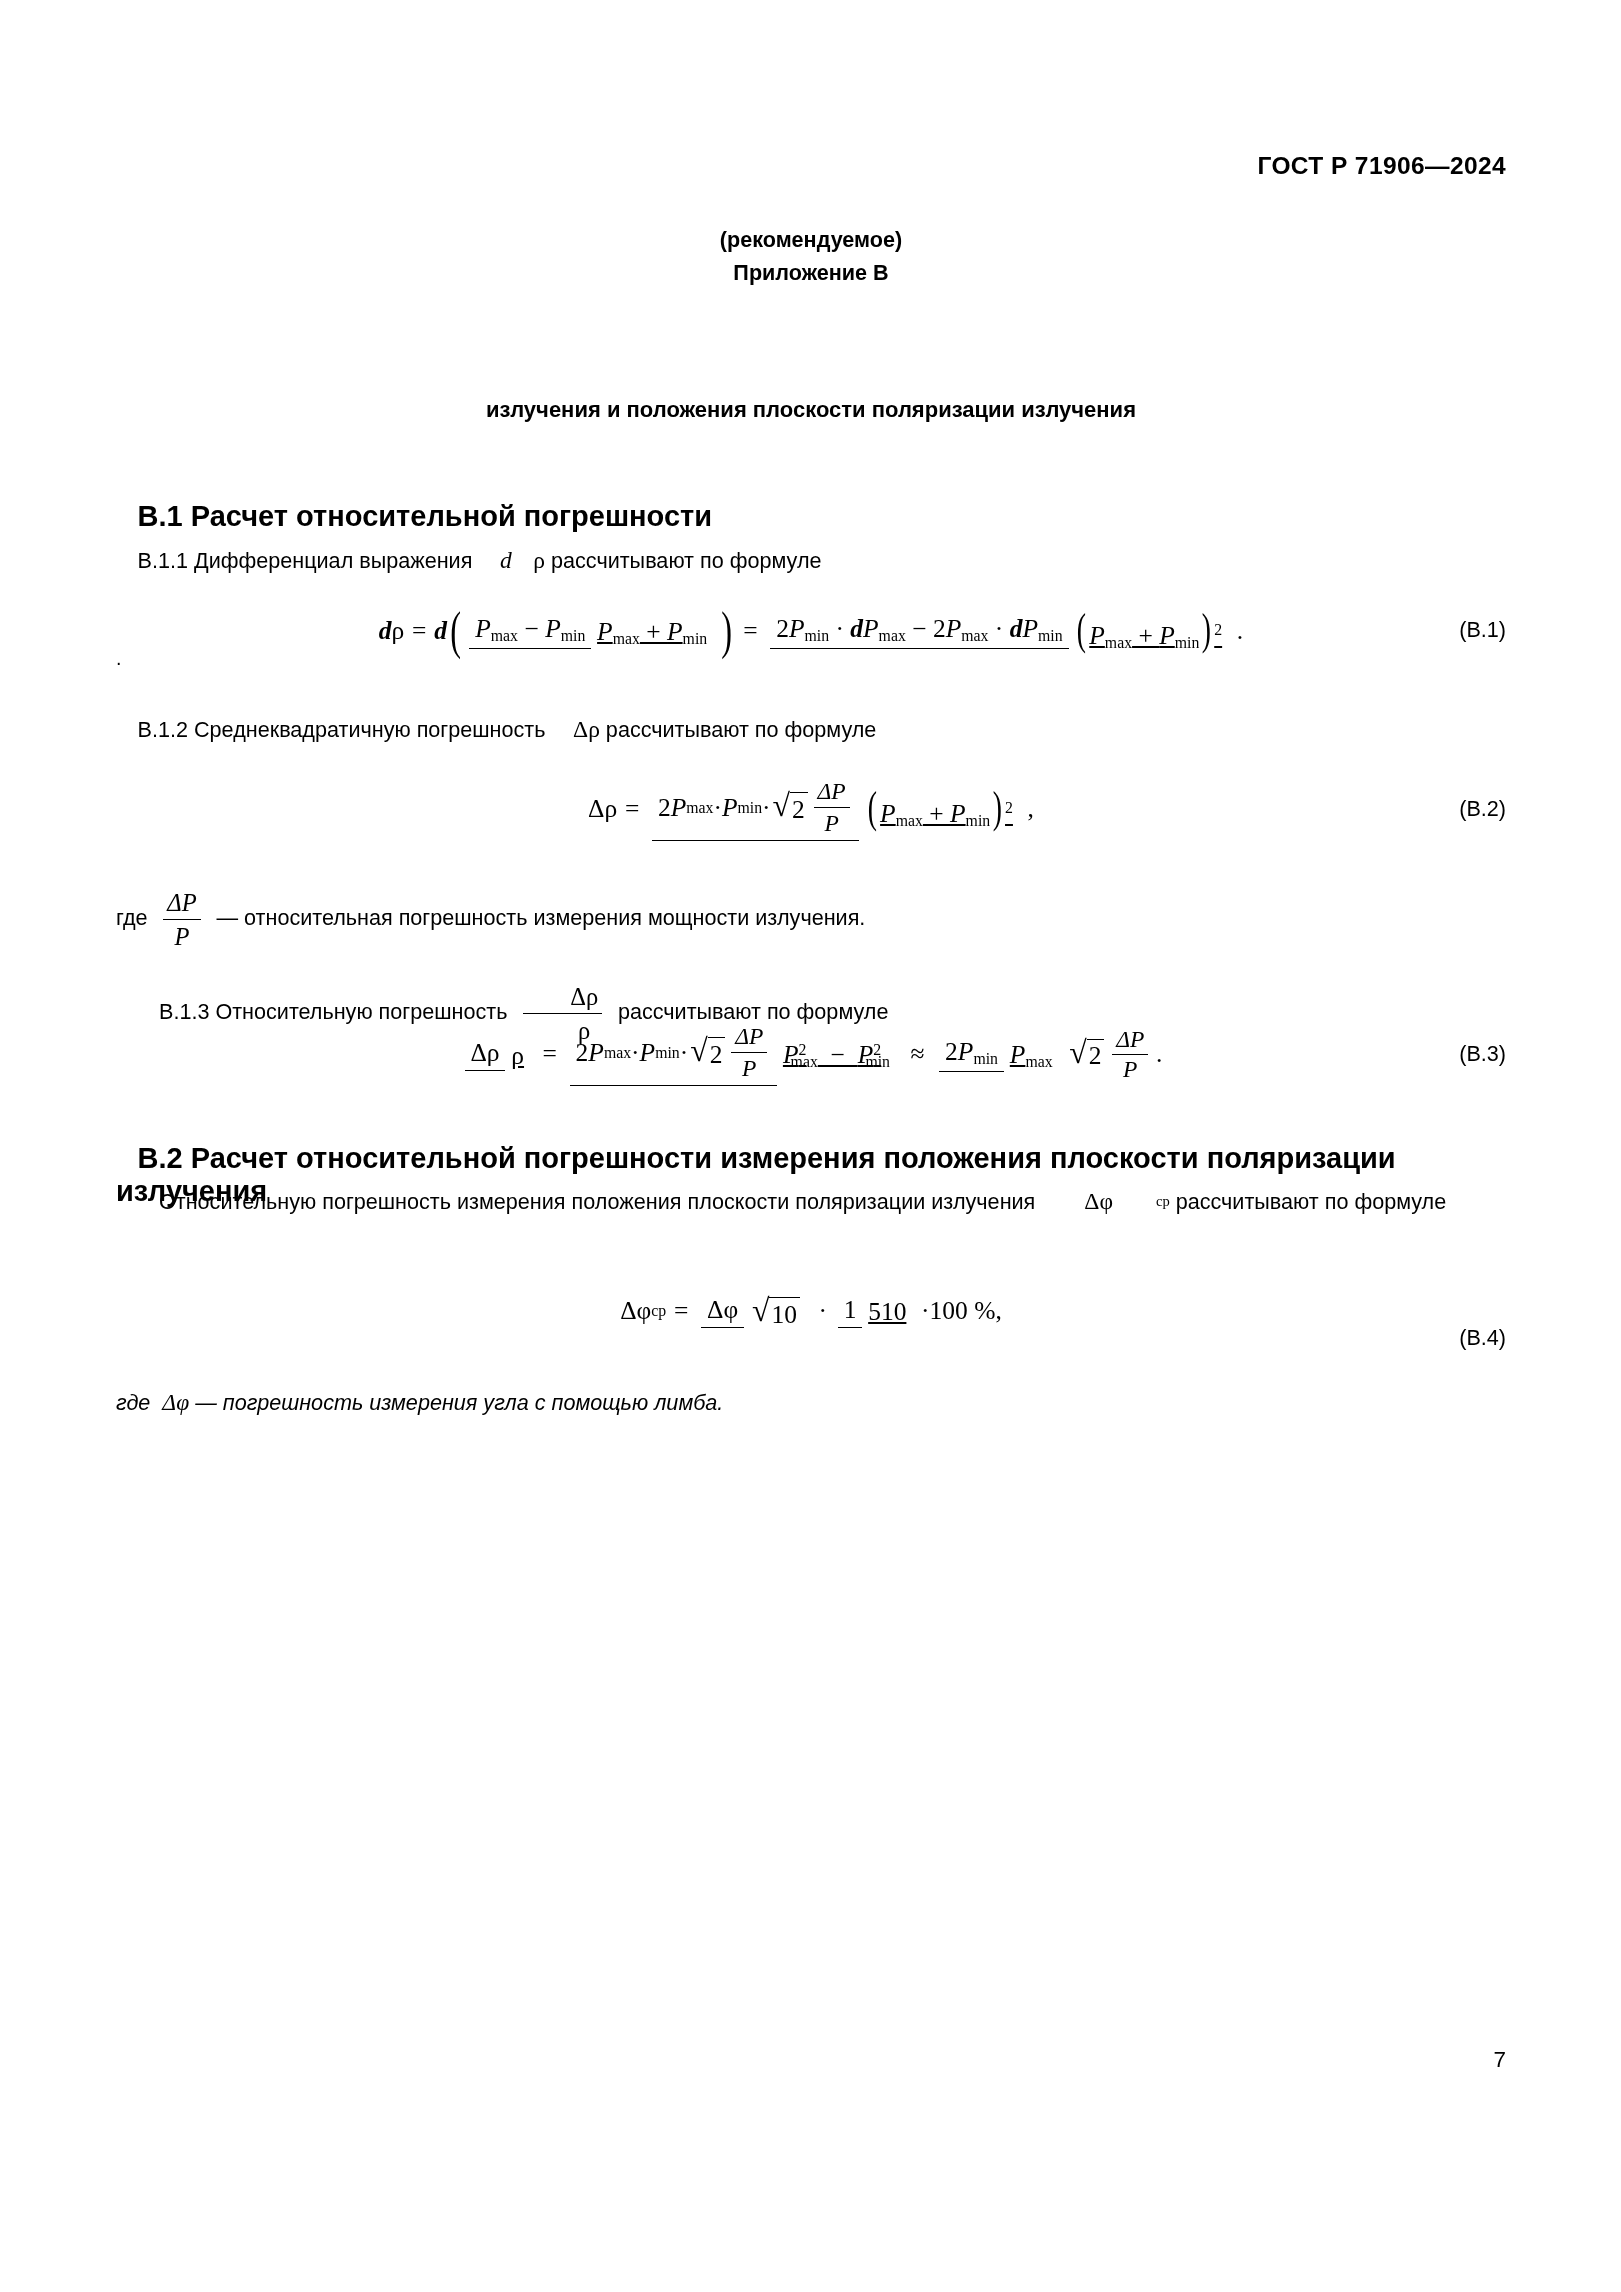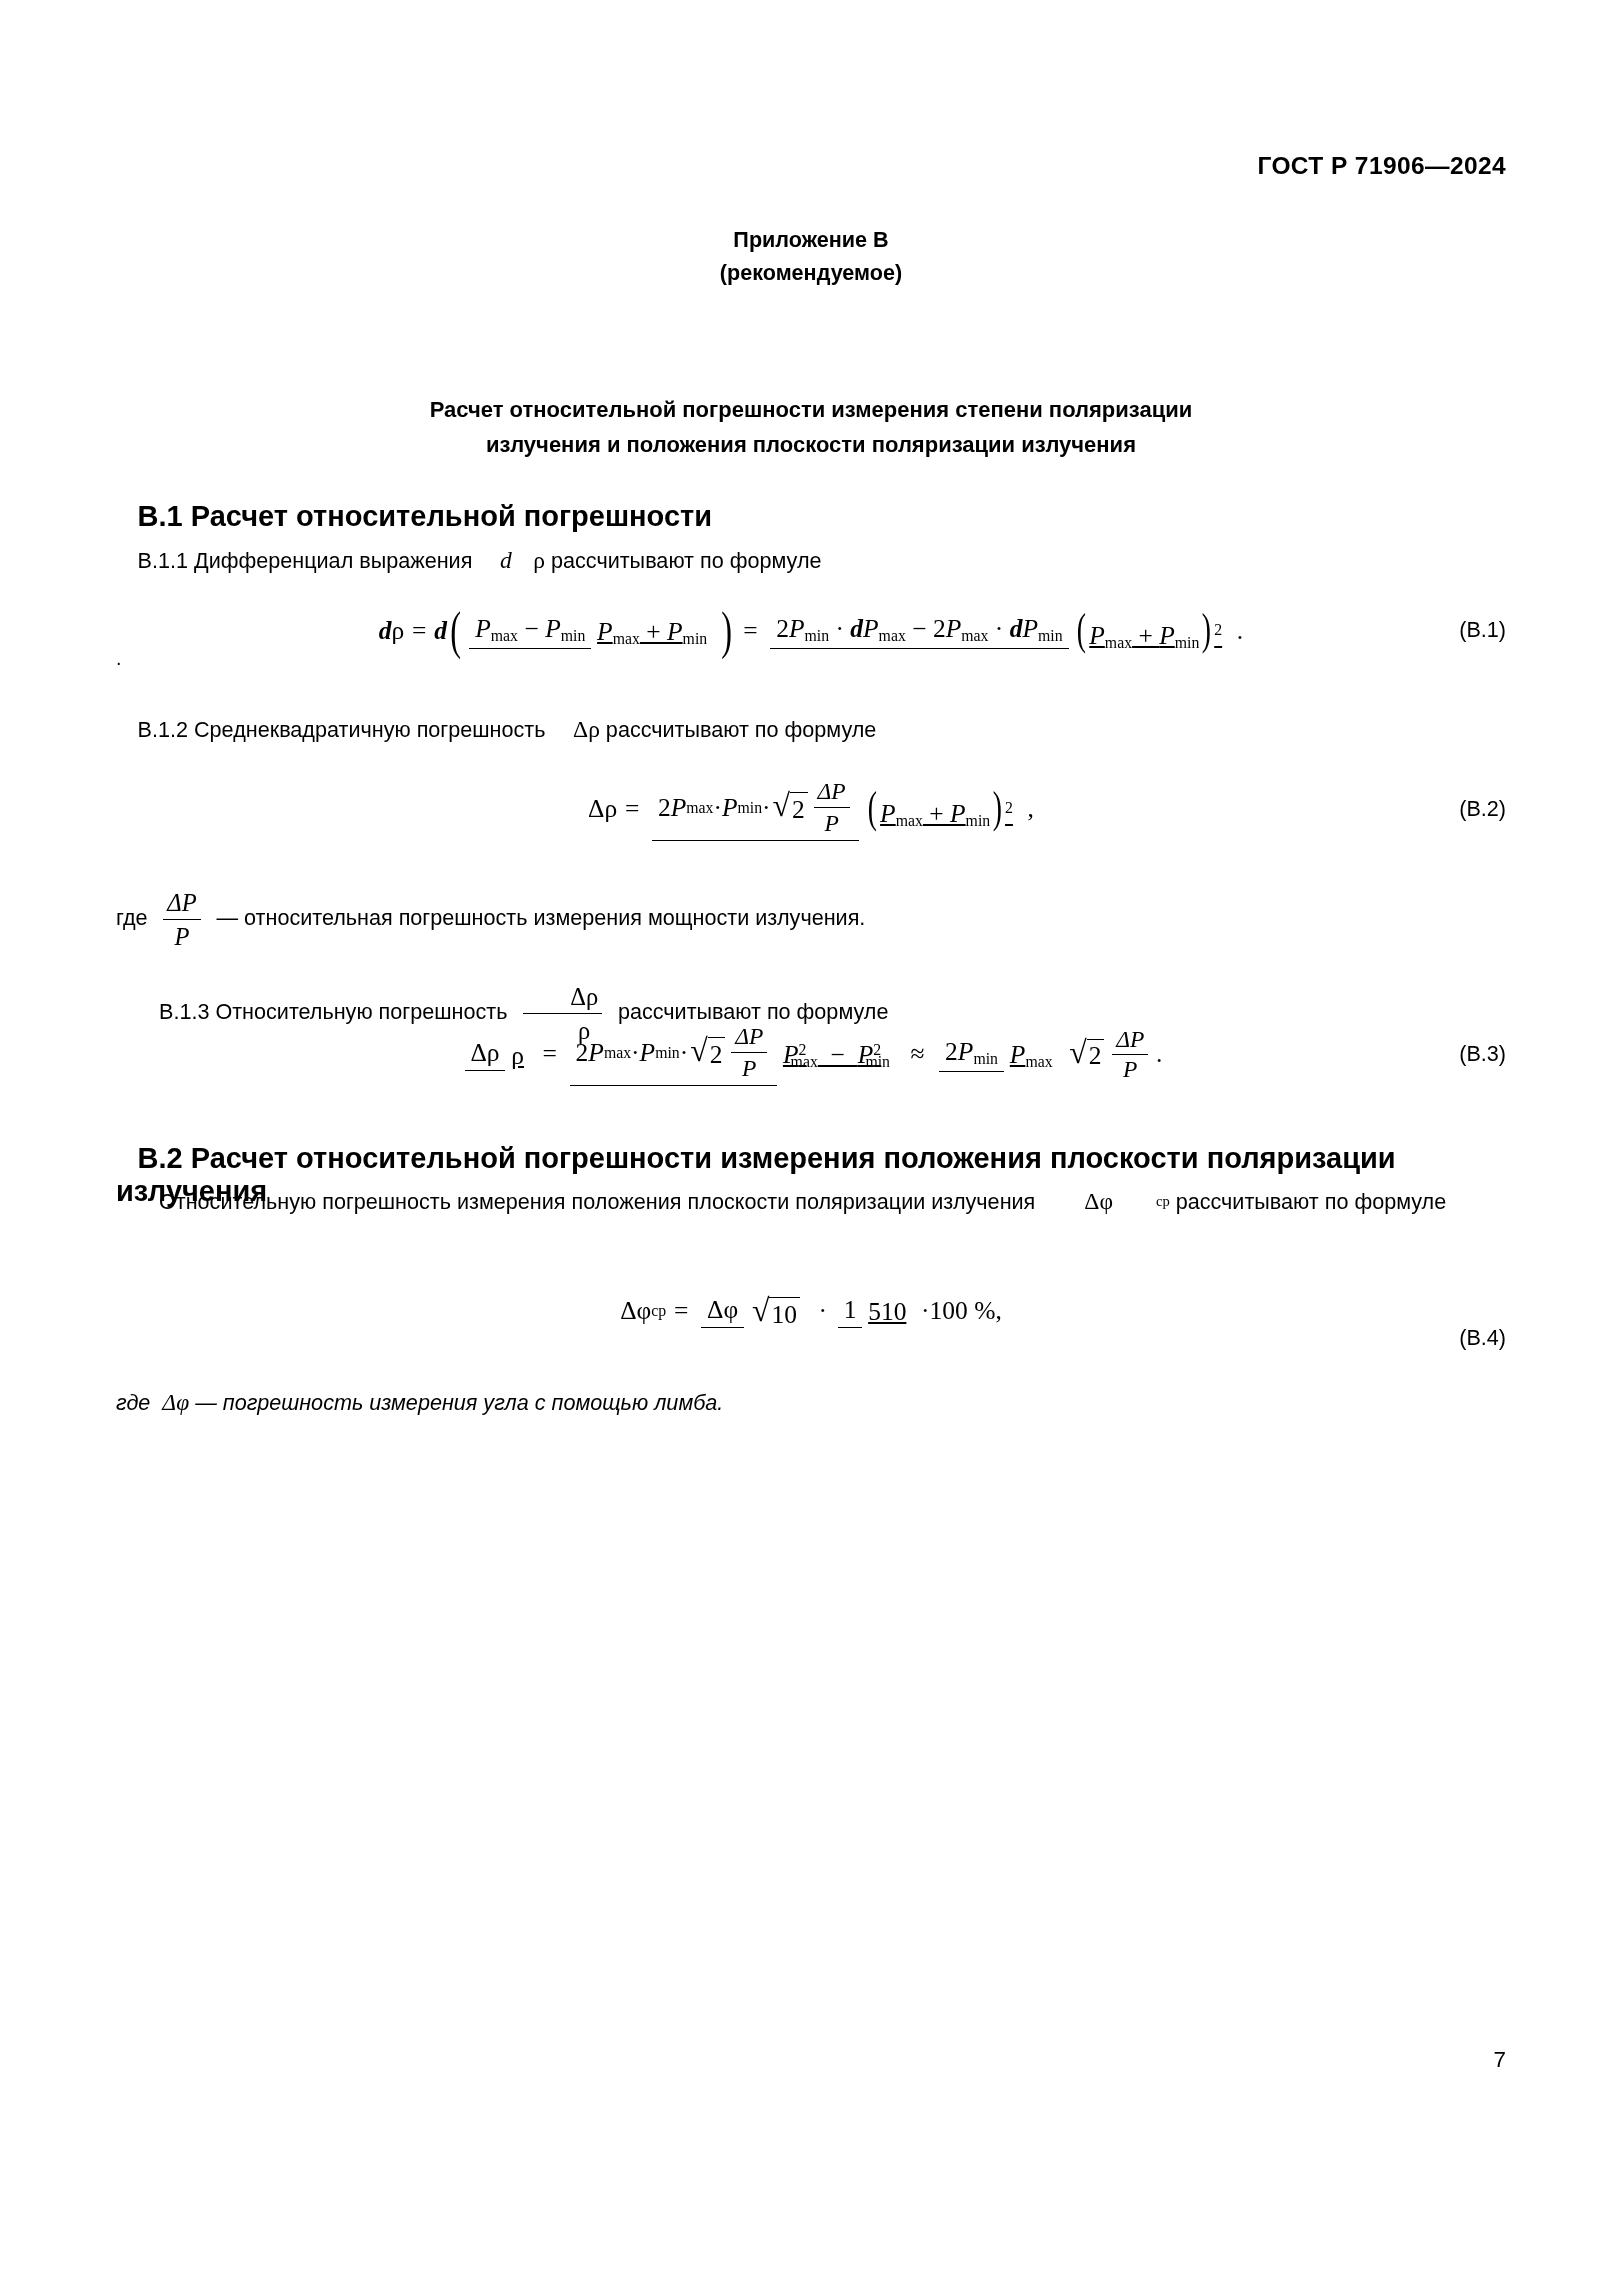--- a/index.html
+++ b/index.html
@@ -171,26 +171,25 @@
 </head>
 <body>
 
 <div class="page">
 
   <div class="content">
 
     <div class="std-header">ГОСТ Р 71906—2024</div>
 
     <div class="annex-label">
+      <div>(рекомендуемое)</div>
       <div>Приложение В</div>
-      <div>(рекомендуемое)</div>
     </div>
 
     <div class="annex-title">
-      <div>Расчет относительной погрешности измерения степени поляризации</div>
       <div>излучения  и  положения  плоскости поляризации излучения</div>
     </div>
 
     <div class="blk" style="top:500px;">
       <p class="sec-head" style="text-indent:21.6px;">В.1 Расчет относительной погрешности</p>
     </div>
 
     <div class="blk" style="top:545px;">
       <p class="para" style="text-indent:21.6px;">
         В.1.1 Дифференциал выражения <span class="math" style="font-size:23.5px;"><span class="it">d</span>ρ</span> рассчитывают по формуле

